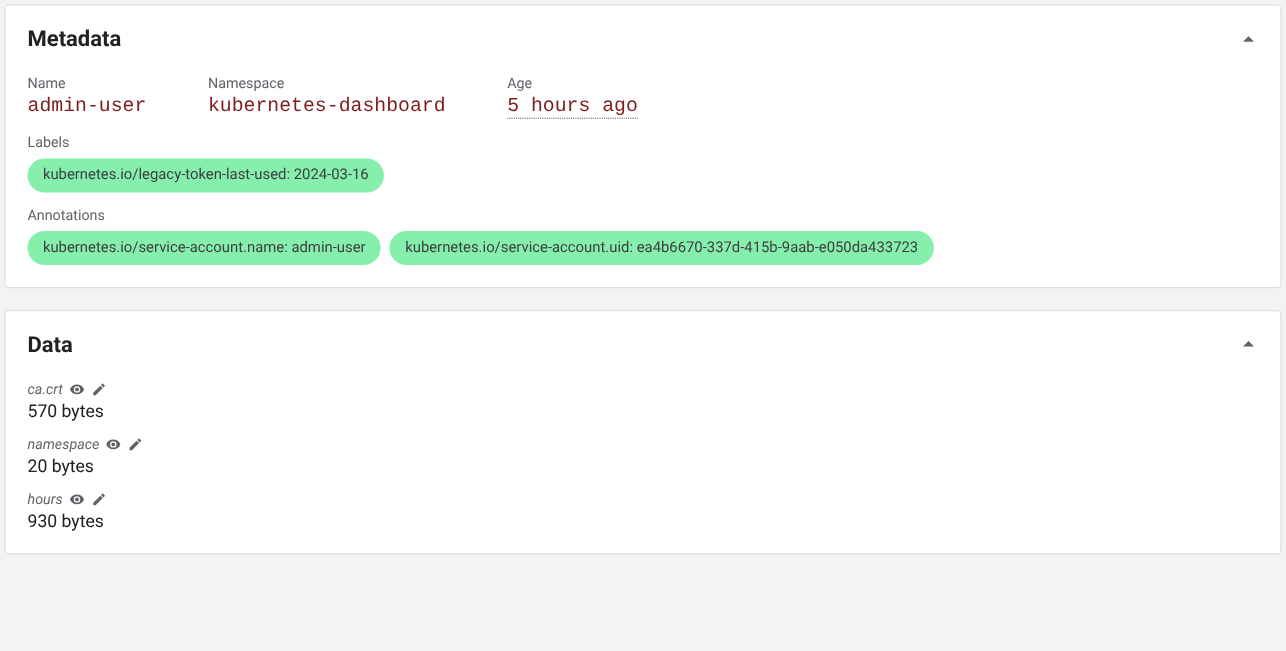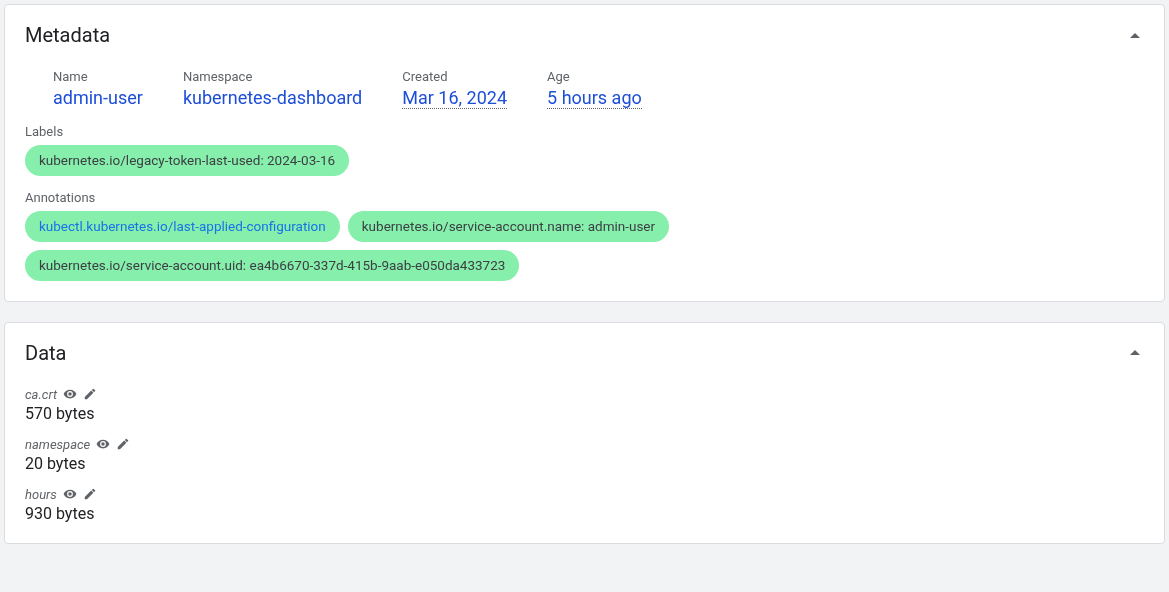--- a/index.html
+++ b/index.html
@@ -19,52 +19,52 @@
       position: relative;
     }
     .card-header {
       display: flex;
       justify-content: space-between;
       align-items: center;
       margin-bottom: 22px;
     }
     .card-title {
       font-size: 20px;
-      font-weight: 400;
+      font-weight: 700;
       color: #202124;
       text-align: right;
     }
     .collapse-arrow {
       width: 0; height: 0;
       border-left: 5px solid transparent;
       border-right: 5px solid transparent;
       border-bottom: 5px solid #5f6368;
       cursor: pointer;
       margin-right: 4px;
     }
     .meta-grid {
       display: flex;
       flex-wrap: wrap;
-      gap: 0;
+      gap: 16px;
       margin-bottom: 16px;
-      margin-left: 28px;
     }
     .meta-item {
       margin-right: 40px;
       margin-bottom: 0;
     }
     .field-label {
       font-size: 13px;
       color: #5f6368;
       margin-bottom: 3px;
     }
     .field-value {
       font-size: 18px;
-      color: #1d4ed8;
+      color: #7f1d1d;
       font-weight: 400;
+      font-family: Liberation Mono, monospace;
     }
     .dotted {
       border-bottom: 1px dotted #5f6368;
       cursor: help;
     }
     .section {
       margin-top: 14px;
     }
     .chips {
       display: flex;
@@ -117,40 +117,35 @@
   <div class="meta-grid">
     <div class="meta-item">
       <div class="field-label">Name</div>
       <div class="field-value">admin-user</div>
     </div>
     <div class="meta-item">
       <div class="field-label">Namespace</div>
       <div class="field-value">kubernetes-dashboard</div>
     </div>
     <div class="meta-item">
-      <div class="field-label">Created</div>
-      <div class="field-value"><span class="dotted">Mar 16, 2024</span></div>
-    </div>
-    <div class="meta-item">
       <div class="field-label">Age</div>
       <div class="field-value"><span class="dotted">5 hours ago</span></div>
     </div>
   </div>
 
   <div class="section">
     <div class="field-label">Labels</div>
     <div class="chips">
       <span class="chip">kubernetes.io/legacy-token-last-used: 2024-03-16</span>
     </div>
   </div>
 
   <div class="section">
     <div class="field-label">Annotations</div>
     <div class="chips">
-      <span class="chip link">kubectl.kubernetes.io/last-applied-configuration</span>
       <span class="chip">kubernetes.io/service-account.name: admin-user</span>
       <span class="chip">kubernetes.io/service-account.uid: ea4b6670-337d-415b-9aab-e050da433723</span>
     </div>
   </div>
 </div>
 
 <div class="card">
   <div class="card-header">
     <div class="card-title">Data</div>
     <div class="collapse-arrow"></div>

